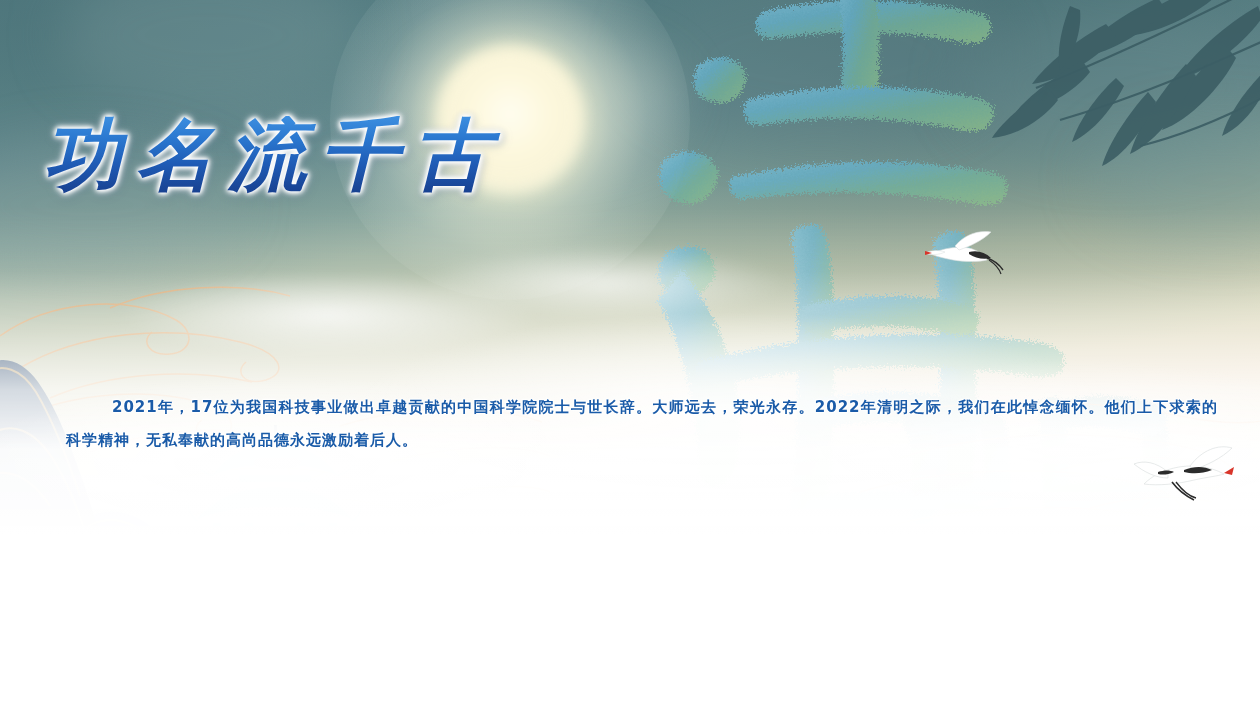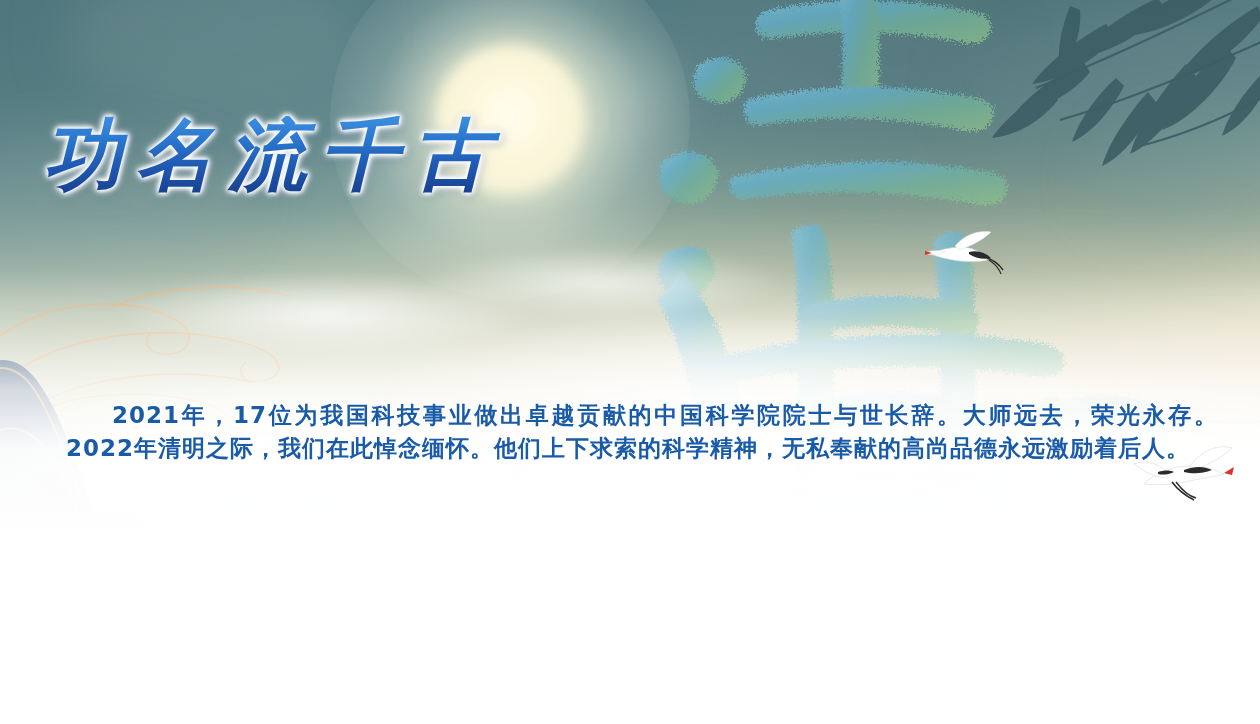--- a/index.html
+++ b/index.html
@@ -125,21 +125,21 @@
   }
   .hl-1{left:44px;top:116px;}
   .hl-2{left:344px;top:234px;}
 
   
   .body-text{
     position:absolute;z-index:30;
     left:66px;top:376px;width:1152px;
     font-family:"DejaVu Sans","Liberation Sans",sans-serif;
     font-weight:700;
-    font-size:23px;
+    font-size:15px;
     line-height:33px;
     letter-spacing:1px;
     text-align:justify;
     text-indent:46px;
     color:#1a5ba8;
     text-shadow:
       0 0 2px #fff, 0 0 2px #fff, 0 0 3px #fff,
       1px 1px 1px rgba(255,255,255,.9),
       -1px -1px 1px rgba(255,255,255,.9);
     pointer-events:none;

